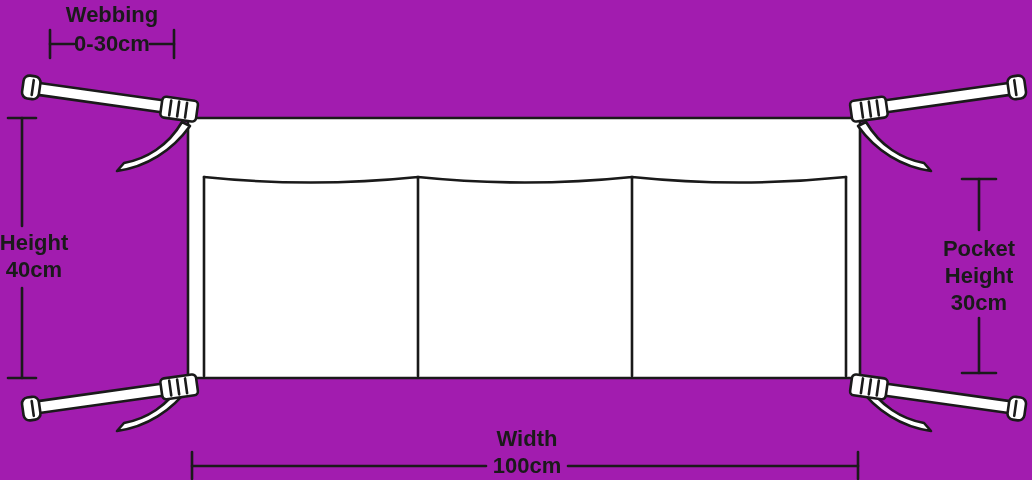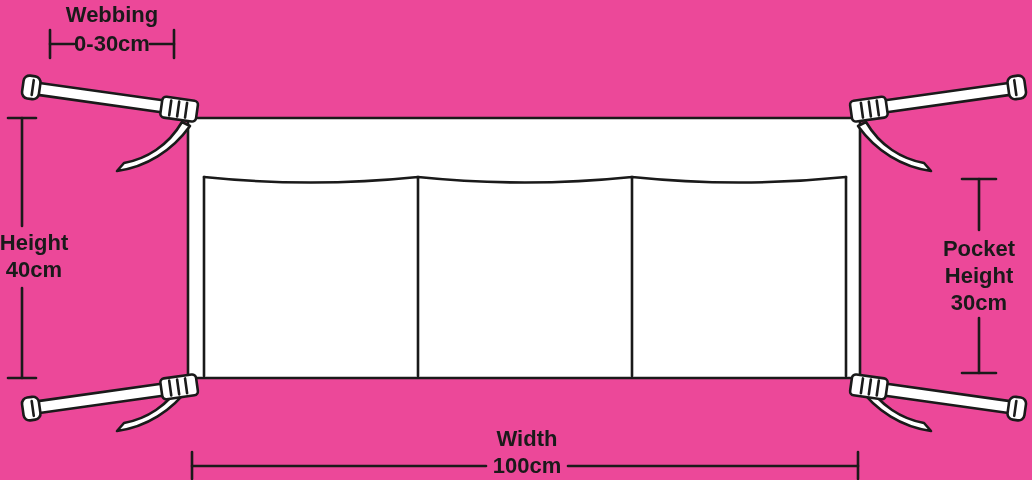--- a/index.html
+++ b/index.html
@@ -4,21 +4,21 @@
 <style>
   html, body {
     margin: 0;
     padding: 0;
     background: #ffffff;
   }
   .stage {
     position: relative;
     width: 1032px;
     height: 480px;
-    background: #ec4899;
+    background: #a21caf;
     overflow: hidden;
   }
   svg { display: block; }
   .ln {
     stroke: #1a1a1a;
     stroke-width: 2.6;
     fill: none;
     stroke-linecap: round;
     stroke-linejoin: round;
   }

